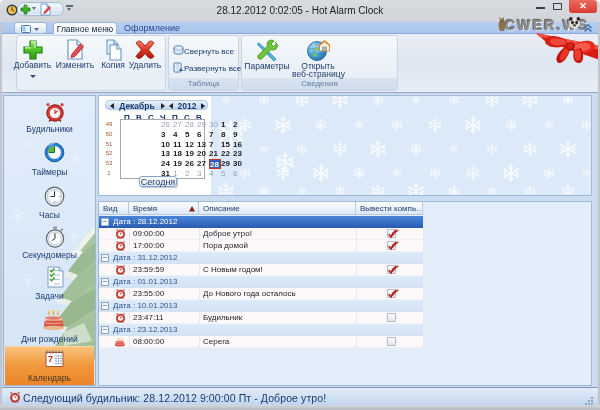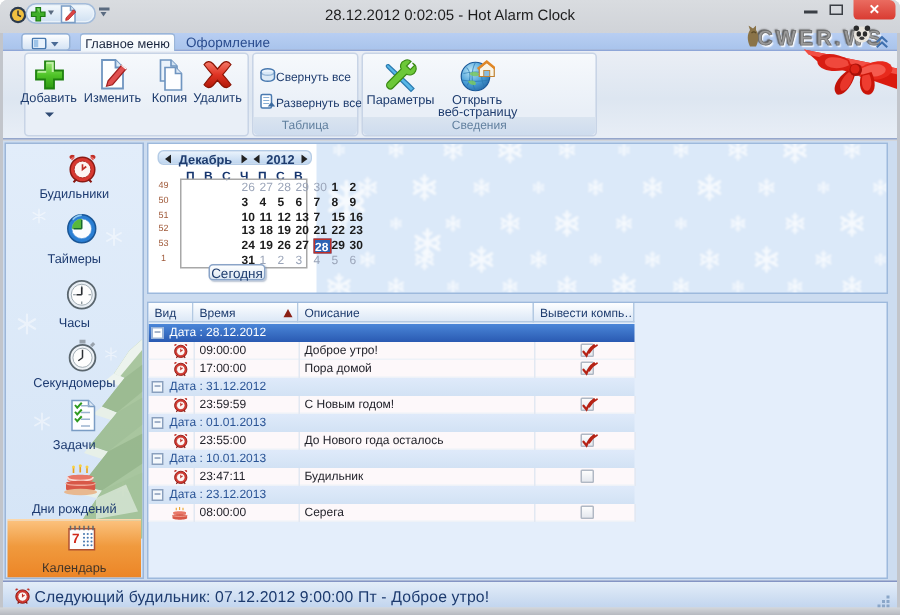--- a/index.html
+++ b/index.html
@@ -642,21 +642,21 @@
     </div>
   </div>
   <div id="statusrow">
     <svg class="abs" style="left:9px;top:4px" width="12" height="12" viewBox="0 0 22 21">
       <path d="M3 3 C1 1 4 -1 6 1z M19 3 C21 1 18 -1 16 1z" fill="#c03028"></path>
       <circle cx="11" cy="10" r="8.2" fill="#d83830" stroke="#8a1a14" stroke-width="1.2"></circle>
       <circle cx="11" cy="10" r="5.6" fill="#fdf6f4" stroke="#b02820" stroke-width="0.8"></circle>
       <path d="M11 6.5 V10 L13.5 8" stroke="#c03028" stroke-width="1.4" fill="none"></path>
       <path d="M5 18.5 L7 16.5 M17 18.5 L15 16.5" stroke="#8a1a14" stroke-width="1.6"></path>
     </svg>
-    <div class="abs" style="left:23px;top:4px;font-size:10.5px;letter-spacing:0.1px;color:#1c3a6e">Следующий будильник: 07.12.2012 9:00:00 Пт - Доброе утро!</div>
+    <div class="abs" style="left:23px;top:4px;font-size:10.5px;letter-spacing:0.1px;color:#1c3a6e">Следующий будильник: 28.12.2012 9:00:00 Пт - Доброе утро!</div>
     <svg class="abs" style="left:584px;top:8px" width="10" height="10" viewBox="0 0 10 10">
       <g fill="#8aa6c8">
           <rect x="7" y="1" width="2" height="2"></rect>
           <rect x="7" y="4" width="2" height="2"></rect>
           <rect x="7" y="7" width="2" height="2"></rect>
           <rect x="4" y="4" width="2" height="2"></rect>
           <rect x="4" y="7" width="2" height="2"></rect>
           <rect x="1" y="7" width="2" height="2"></rect>
         </g>
     </svg>

